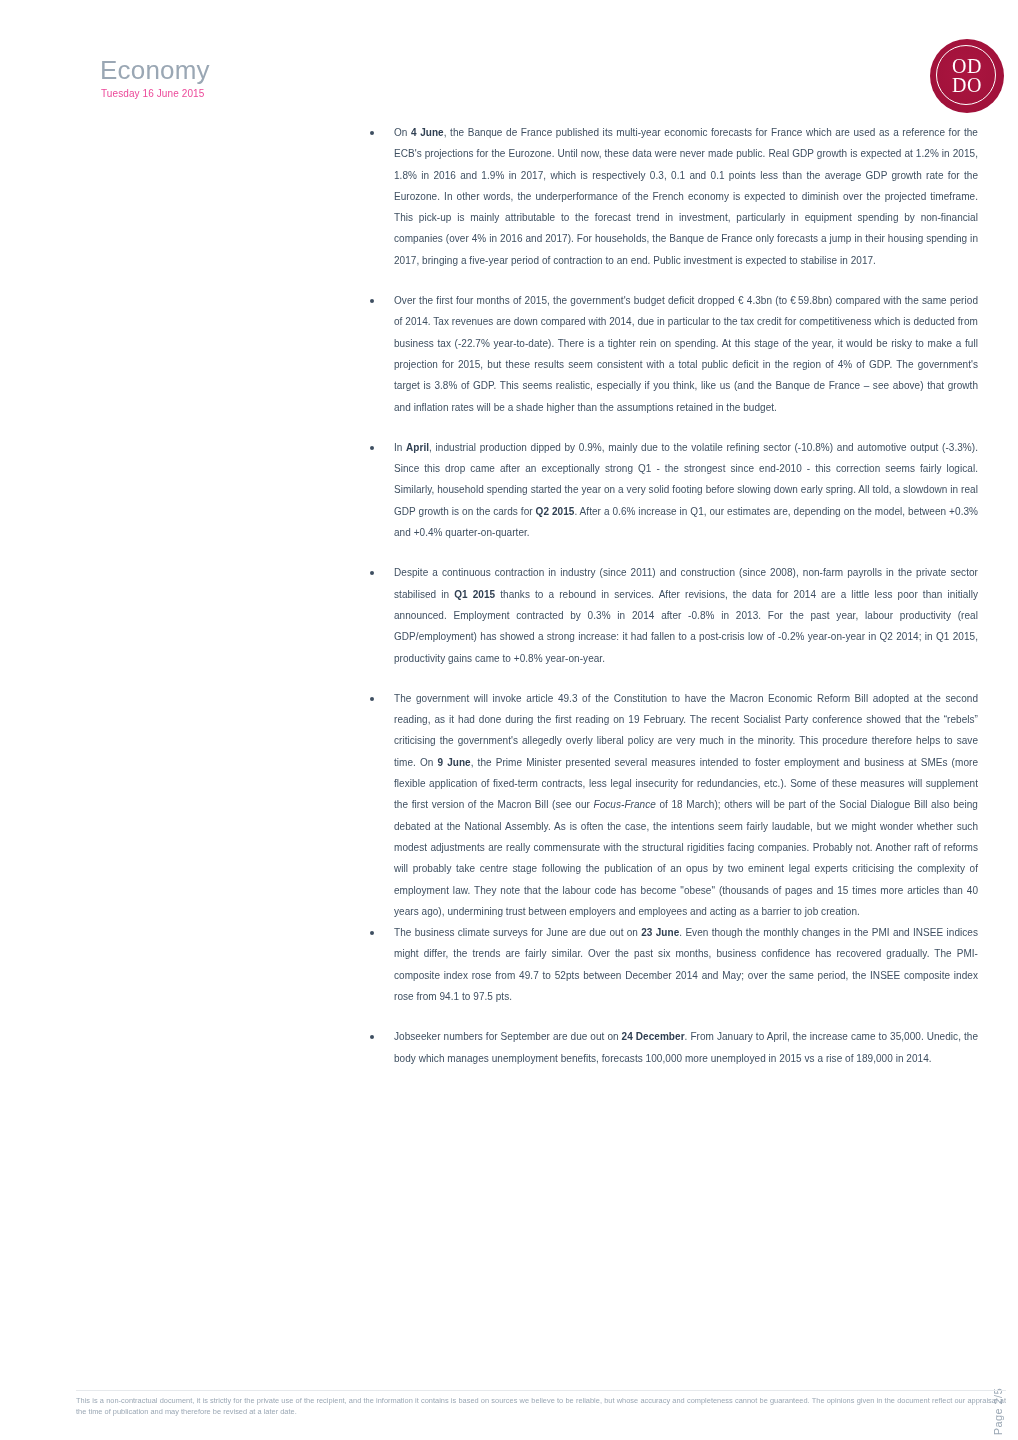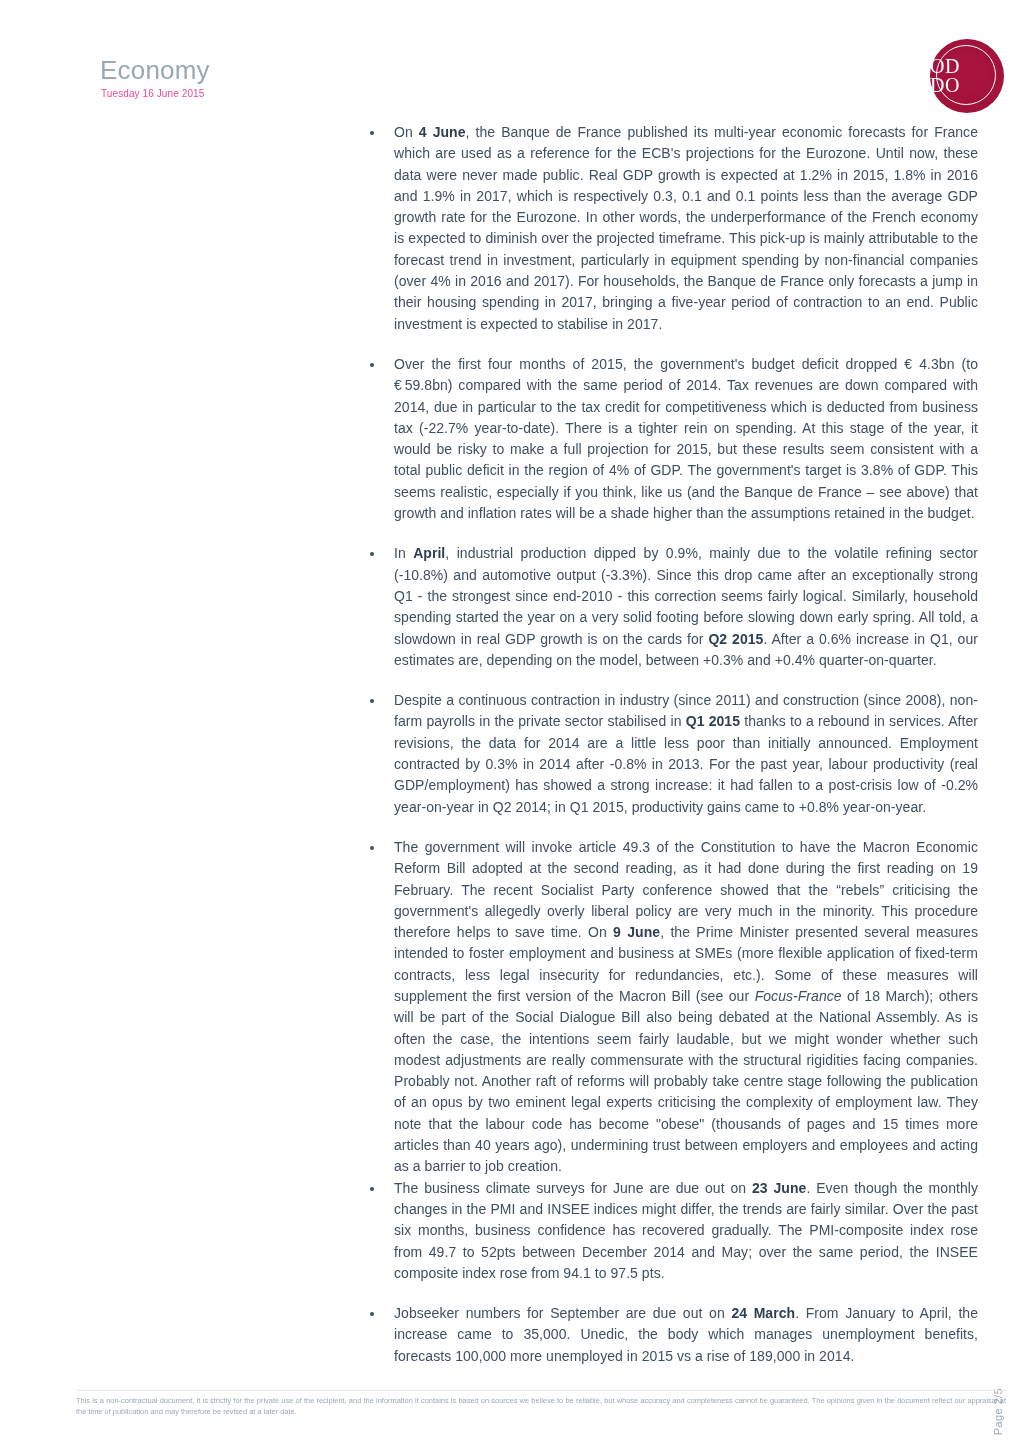--- a/index.html
+++ b/index.html
@@ -63,21 +63,21 @@
     border: 1.5px solid #ffffff;
     border-radius: 50%;
     box-sizing: border-box;
   }
   .logo-text {
     position: absolute;
     left: 0; top: 0;
     width: 74px; height: 74px;
     display: flex;
     flex-direction: column;
-    align-items: flex-start;
+    align-items: center;
     justify-content: center;
     color: #ffffff;
     font-family: "Liberation Serif", serif;
     font-size: 20px;
     line-height: 19px;
     letter-spacing: 0.5px;
   }
 
   
   .content {
@@ -100,21 +100,21 @@
 
   ul.bullets {
     list-style: none;
     margin: 0;
     padding: 0;
   }
   ul.bullets > li {
     position: relative;
     padding-left: 30px;
     margin-bottom: 19px;
-    font-size: 14px;
+    font-size: 10px;
     line-height: 21.3px;
     text-align: justify;
     color: #3e4f61;
     letter-spacing: 0.05px;
   }
   ul.bullets > li:last-child { margin-bottom: 0; }
   ul.bullets > li::before {
     content: "";
     position: absolute;
     left: 6px;
@@ -185,21 +185,21 @@
   <ul class="bullets">
       <li><span>On </span><span class="b">4 June</span><span>, the Banque de France published its multi-year economic forecasts for France which are used as a reference for the ECB's projections for the Eurozone. Until now, these data were never made public. Real GDP growth is expected at 1.2% in 2015, 1.8% in 2016 and 1.9% in 2017, which is respectively 0.3, 0.1 and 0.1 points less than the average GDP growth rate for the Eurozone. In other words, the underperformance of the French economy is expected to diminish over the projected timeframe. This pick-up is mainly attributable to the forecast trend in investment, particularly in equipment spending by non-financial companies (over 4% in 2016 and 2017). For households, the Banque de France only forecasts a jump in their housing spending in 2017, bringing a five-year period of contraction to an end. Public investment is expected to stabilise in 2017.</span></li>
       <li><span>Over the first four months of 2015, the government's budget deficit dropped € 4.3bn (to € 59.8bn) compared with the same period of 2014. Tax revenues are down compared with 2014, due in particular to the tax credit for competitiveness which is deducted from business tax (-22.7% year-to-date). There is a tighter rein on spending. At this stage of the year, it would be risky to make a full projection for 2015, but these results seem consistent with a total public deficit in the region of 4% of GDP. The government's target is 3.8% of GDP. This seems realistic, especially if you think, like us (and the Banque de France – see above) that growth and inflation rates will be a shade higher than the assumptions retained in the budget.</span></li>
       <li><span>In </span><span class="b">April</span><span>, industrial production dipped by 0.9%, mainly due to the volatile refining sector (-10.8%) and automotive output (-3.3%). Since this drop came after an exceptionally strong Q1 - the strongest since end-2010 - this correction seems fairly logical. Similarly, household spending started the year on a very solid footing before slowing down early spring. All told, a slowdown in real GDP growth is on the cards for </span><span class="b">Q2 2015</span><span>. After a 0.6% increase in Q1, our estimates are, depending on the model, between +0.3% and +0.4% quarter-on-quarter.</span></li>
       <li><span>Despite a continuous contraction in industry (since 2011) and construction (since 2008), non-farm payrolls in the private sector stabilised in </span><span class="b">Q1 2015</span><span> thanks to a rebound in services. After revisions, the data for 2014 are a little less poor than initially announced. Employment contracted by 0.3% in 2014 after -0.8% in 2013. For the past year, labour productivity (real GDP/employment) has showed a strong increase: it had fallen to a post-crisis low of -0.2% year-on-year in Q2 2014; in Q1 2015, productivity gains came to +0.8% year-on-year.</span></li>
       <li><span>The government will invoke article 49.3 of the Constitution to have the Macron Economic Reform Bill adopted at the second reading, as it had done during the first reading on 19 February. The recent Socialist Party conference showed that the “rebels” criticising the government's allegedly overly liberal policy are very much in the minority. This procedure therefore helps to save time. On </span><span class="b">9 June</span><span>, the Prime Minister presented several measures intended to foster employment and business at SMEs (more flexible application of fixed-term contracts, less legal insecurity for redundancies, etc.). Some of these measures will supplement the first version of the Macron Bill (see our </span><span class="i">Focus-France</span><span> of 18 March); others will be part of the Social Dialogue Bill also being debated at the National Assembly. As is often the case, the intentions seem fairly laudable, but we might wonder whether such modest adjustments are really commensurate with the structural rigidities facing companies. Probably not. Another raft of reforms will probably take centre stage following the publication of an opus by two eminent legal experts criticising the complexity of employment law. They note that the labour code has become "obese" (thousands of pages and 15 times more articles than 40 years ago), undermining trust between employers and employees and acting as a barrier to job creation.</span></li>
     </ul>
 
   <ul class="bullets">
       <li><span>The business climate surveys for June are due out on </span><span class="b">23 June</span><span>. Even though the monthly changes in the PMI and INSEE indices might differ, the trends are fairly similar. Over the past six months, business confidence has recovered gradually. The PMI-composite index rose from 49.7 to 52pts between December 2014 and May; over the same period, the INSEE composite index rose from 94.1 to 97.5 pts.</span></li>
-      <li><span>Jobseeker numbers for September are due out on </span><span class="b">24 March</span><span>. From January to April, the increase came to 35,000. Unedic, the body which manages unemployment benefits, forecasts 100,000 more unemployed in 2015 vs a rise of 189,000 in 2014.</span></li>
+      <li><span>Jobseeker numbers for September are due out on </span><span class="b">24 December</span><span>. From January to April, the increase came to 35,000. Unedic, the body which manages unemployment benefits, forecasts 100,000 more unemployed in 2015 vs a rise of 189,000 in 2014.</span></li>
     </ul>
 
 </div>
 
 <div class="page-number">Page 2/5</div>
 
 <div class="footer">
   <div class="footer-rule"></div>
   <div class="footer-text">This is a non-contractual document, it is strictly for the private use of the recipient, and the information it contains is based on sources we believe to be reliable, but whose accuracy and completeness cannot be guaranteed. The opinions given in the document reflect our appraisal at the time of publication and may therefore be revised at a later date.</div>
 </div>

